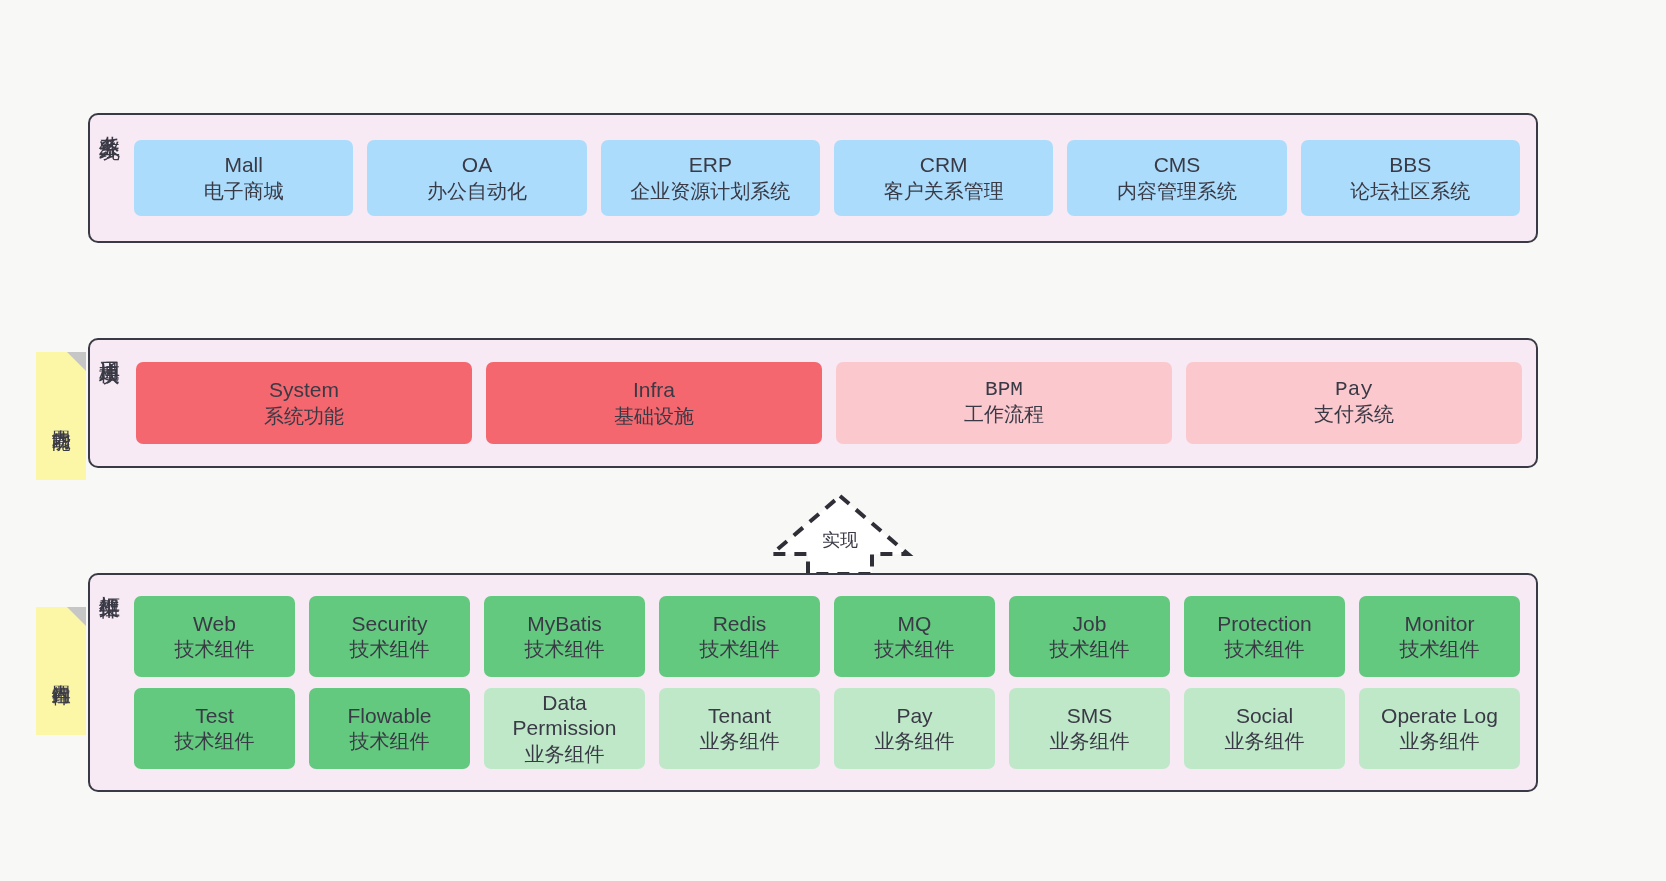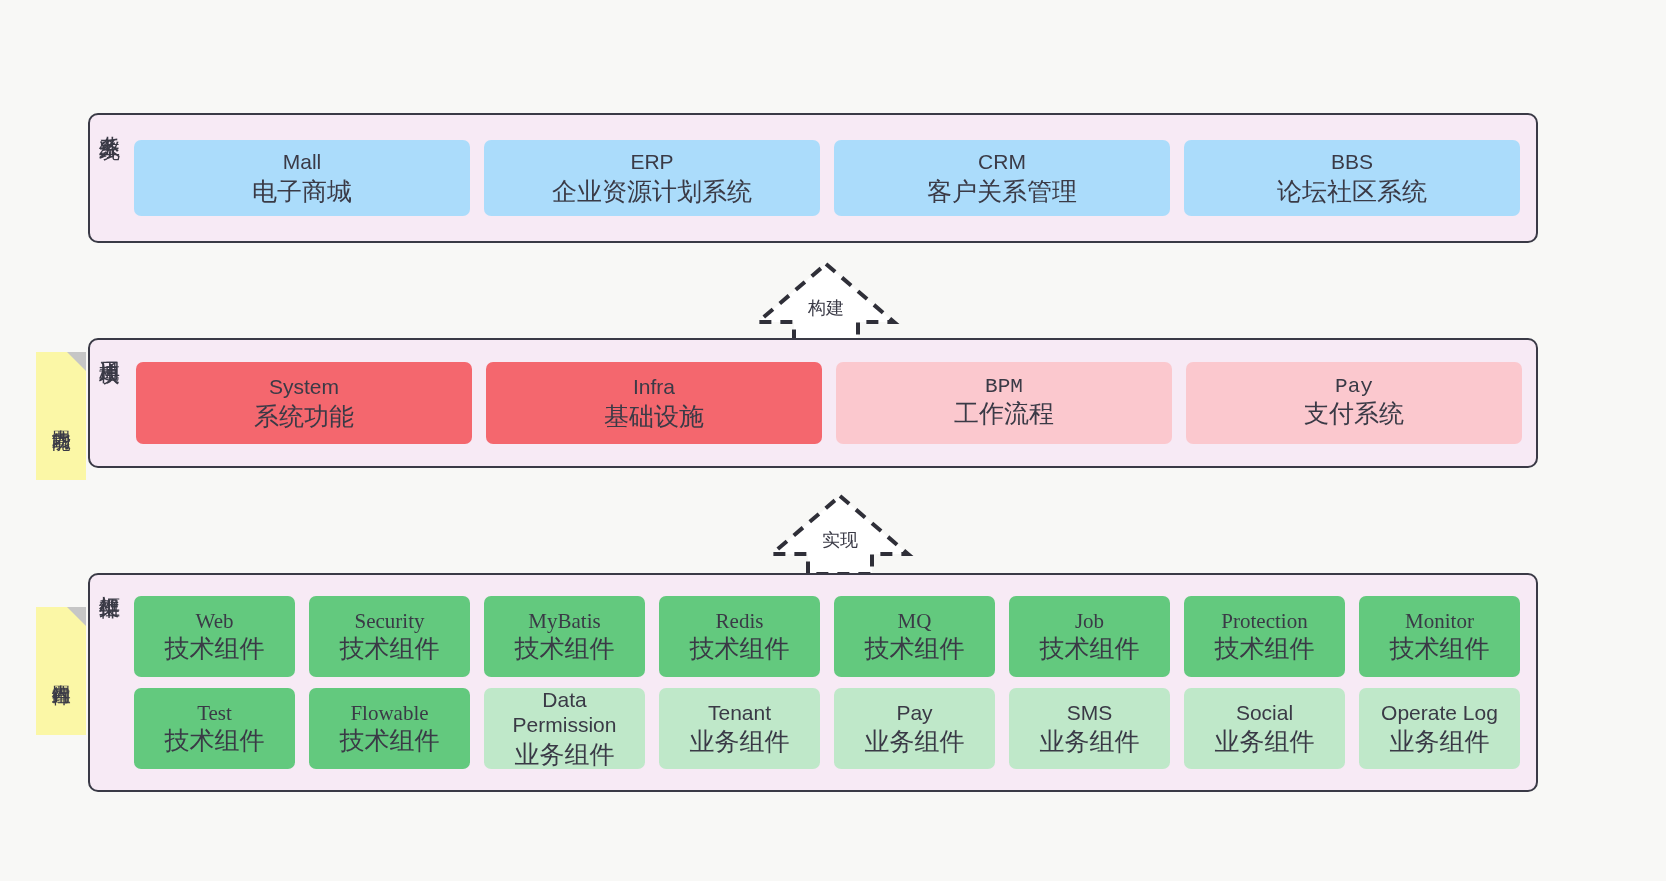--- a/index.html
+++ b/index.html
@@ -83,31 +83,31 @@
     box-sizing: border-box;
     text-align: center;
     padding: 6px 4px;
   }
   .cell .en {
     font-size: 21px;
     line-height: 1.17;
     color: #3a3a46;
   }
   .cell .cn {
-    font-size: 25px;
+    font-size: 20px;
     line-height: 1.2;
     color: #3a3a46;
     margin-top: 1px;
   }
 
   
   .c-blue        { background: #abdcfb; }
   .c-red         { background: #f4676e; }
   .c-pink        { background: #fbc8ce; font-family: Liberation Mono, monospace; }
-  .c-green       { background: #63c97e; font-family: Liberation Serif, serif; }
+  .c-green       { background: #63c97e; }
   .c-lightgreen  { background: #bfe8c9; }
 
   
   #layer-business { left: 88px;  top: 113px; width: 1450px; height: 130px; }
   #layer-business .cells { padding: 0 16px 0 6px; }
   #layer-business .cell  { height: 76px; }
 
   #layer-module   { left: 88px;  top: 338px; width: 1450px; height: 130px; }
   #layer-module .cell    { height: 82px; }
 
@@ -174,48 +174,49 @@
       <span>业务系统</span>
     </div>
     <div class="cells">
       <div class="cell-row">
 
         <div class="cell c-blue">
           <div class="en">Mall</div>
           <div class="cn">电子商城</div>
         </div>
 
+        <div class="cell c-blue">
+          <div class="en">OA</div>
+          <div class="cn">办公自动化</div>
+        </div>
 
         <div class="cell c-blue">
           <div class="en">ERP</div>
           <div class="cn">企业资源计划系统</div>
         </div>
 
         <div class="cell c-blue">
           <div class="en">CRM</div>
           <div class="cn">客户关系管理</div>
         </div>
 
+        <div class="cell c-blue">
+          <div class="en">CMS</div>
+          <div class="cn">内容管理系统</div>
+        </div>
 
         <div class="cell c-blue">
           <div class="en">BBS</div>
           <div class="cn">论坛社区系统</div>
         </div>
 
       </div>
     </div>
   </div>
 
-  <div class="arrow" id="arrow-build">
-    <svg viewBox="0 0 150 90" xmlns="http://www.w3.org/2000/svg">
-
-      <polygon points="75,6 143,64 107,64 107,84 43,84 43,64 7,64" fill="#ffffff" stroke="#2f2f38" stroke-width="4" stroke-dasharray="12 9" stroke-linejoin="miter"></polygon>
-    </svg>
-    <div class="arrow-label">构建</div>
-  </div>
 
   <div class="note" id="note-module">
     <span>内置功能</span>
     <i class="fold"></i>
   </div>
 
   <div class="layer" id="layer-module">
     <div class="layer-title">
       <span>通用模块</span>
     </div>

